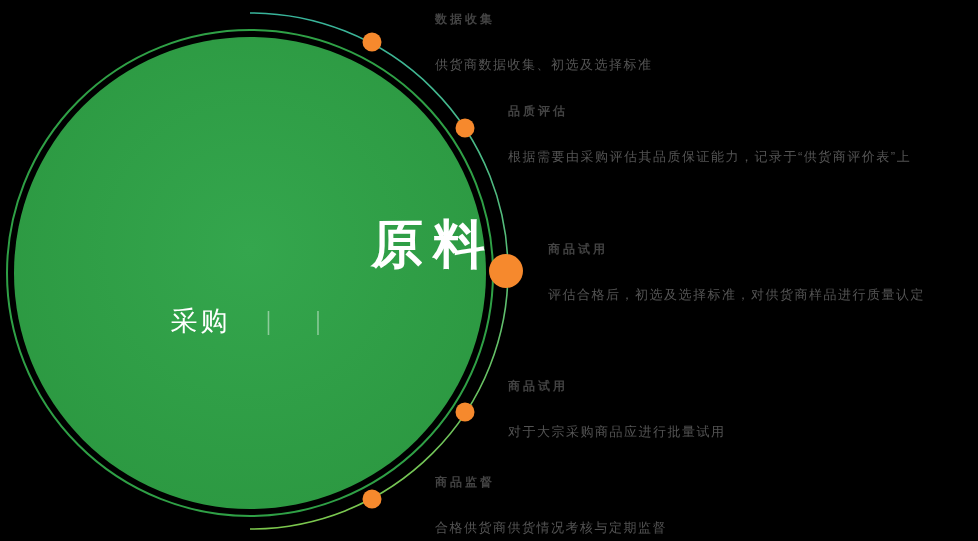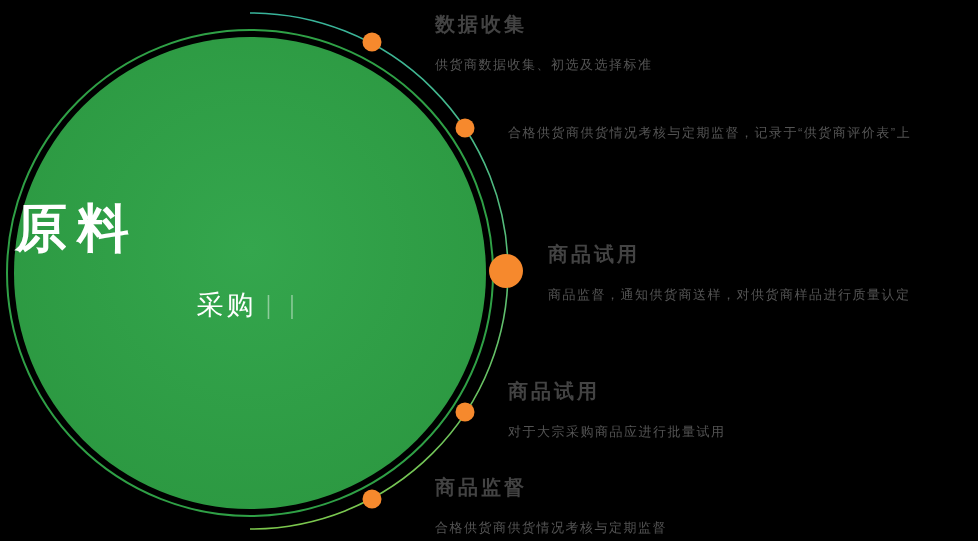--- a/index.html
+++ b/index.html
@@ -2,39 +2,39 @@
 <html><head>
 <meta charset="utf-8">
 <style>
   html,body{margin:0;padding:0;background:#000;}
   .canvas{
     position:relative;width:978px;height:541px;background:#000;
     overflow:hidden;font-family:"Liberation Sans","DejaVu Sans",sans-serif;
   }
   .diagram-svg{position:absolute;left:0;top:0;}
   .center-label{
-    position:absolute;left:5px;top:200px;width:490px;text-align:left;
+    position:absolute;left:5px;top:216px;width:490px;text-align:right;
   }
   .center-title{
     font-size:52px;font-weight:700;color:#ffffff;
     letter-spacing:10px;padding-left:10px;line-height:1.1;
   }
   .center-row{
     margin-top:30px;display:flex;justify-content:center;align-items:center;
-    font-size:27px;color:#ffffff;letter-spacing:3px;
+    gap:26px;font-size:27px;color:#ffffff;letter-spacing:3px;
   }
   .center-divider{
     color:rgba(255,255,255,0.45);font-size:24px;font-weight:200;letter-spacing:0;
   }
   .stage{position:absolute;}
   .stage-title{
-    font-size:20px;font-weight:700;color:#434343;letter-spacing:3px;line-height:1.2;
+    font-size:12px;font-weight:700;color:#434343;letter-spacing:3px;line-height:1.2;
   }
   .stage-desc{
-    margin-top:20px;font-size:13px;color:#545454;letter-spacing:1.5px;white-space:nowrap;
+    margin-top:30px;font-size:13px;color:#545454;letter-spacing:1.5px;white-space:nowrap;
   }
   .s1{left:435px;top:12px;}
   .s2{left:508px;top:104px;}
   .s3{left:548px;top:242px;}
   .s4{left:508px;top:379px;}
   .s5{left:435px;top:475px;}
 </style>
 </head>
 <body>
 
@@ -73,26 +73,27 @@
       <span class="center-divider">｜</span>
     </div>
   </div>
 
   <div class="stage s1">
     <div class="stage-title">数据收集</div>
     <div class="stage-desc">供货商数据收集、初选及选择标准</div>
   </div>
 
   <div class="stage s2">
-    <div class="stage-desc">合格供货商供货情况考核与定期监督，记录于“供货商评价表”上</div>
+    <div class="stage-title">品质评估</div>
+    <div class="stage-desc">根据需要由采购评估其品质保证能力，记录于“供货商评价表”上</div>
   </div>
 
   <div class="stage s3">
     <div class="stage-title">商品试用</div>
-    <div class="stage-desc">商品监督，通知供货商送样，对供货商样品进行质量认定</div>
+    <div class="stage-desc">评估合格后，初选及选择标准，对供货商样品进行质量认定</div>
   </div>
 
   <div class="stage s5">
     <div class="stage-title">商品监督</div>
     <div class="stage-desc">合格供货商供货情况考核与定期监督</div>
   </div>
 
   <div class="stage s4">
     <div class="stage-title">商品试用</div>
     <div class="stage-desc">对于大宗采购商品应进行批量试用</div>

